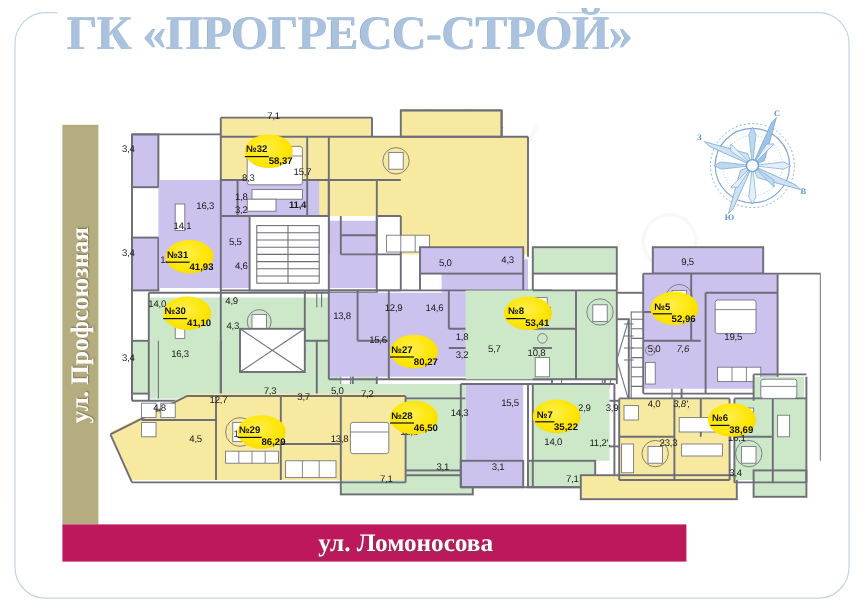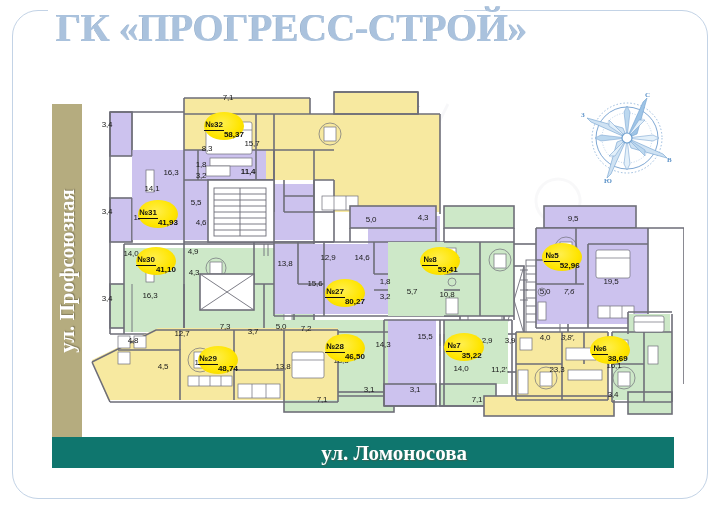--- a/index.html
+++ b/index.html
@@ -50,22 +50,22 @@
   .street-v span {
     position:absolute; left:50%; top:50%;
     transform:translate(-50%,-50%) rotate(-90deg);
     transform-origin:center center;
     white-space:nowrap;
     font-family:"Liberation Serif", serif;
     font-weight:bold; font-size:21px; color:#ffffff;
     text-shadow:1px 1px 1px rgba(90,84,60,.5);
   }
   .street-h {
-    position:absolute; left:52px; top:437px; width:622px; height:31px;
-    background:#0f766e;
+    position:absolute; left:52px; top:437px; width:520px; height:31px;
+    background:#be185d;
   }
   .street-h span {
     position:absolute; left:55%; top:50%;
     transform:translate(-50%,-50%);
     white-space:nowrap;
     font-family:"Liberation Serif", serif;
     font-weight:bold; font-size:21px; color:#ffffff;
     text-shadow:1px 1px 1px rgba(90,84,60,.5);
   }
 
@@ -512,21 +512,21 @@
       <div class="badge" style="left: 158px; top: 214px;">
         <div class="num">№31</div>
         <div class="area">41,93</div>
       </div>
       <div class="badge" style="left: 156px; top: 261px;">
         <div class="num">№30</div>
         <div class="area">41,10</div>
       </div>
       <div class="badge" style="left: 218px; top: 360px;">
         <div class="num">№29</div>
-        <div class="area">48,74</div>
+        <div class="area">86,29</div>
       </div>
       <div class="badge" style="left: 345px; top: 348px;">
         <div class="num">№28</div>
         <div class="area">46,50</div>
       </div>
       <div class="badge" style="left: 345px; top: 293px;">
         <div class="num">№27</div>
         <div class="area">80,27</div>
       </div>
       <div class="badge" style="left: 440px; top: 261px;">

